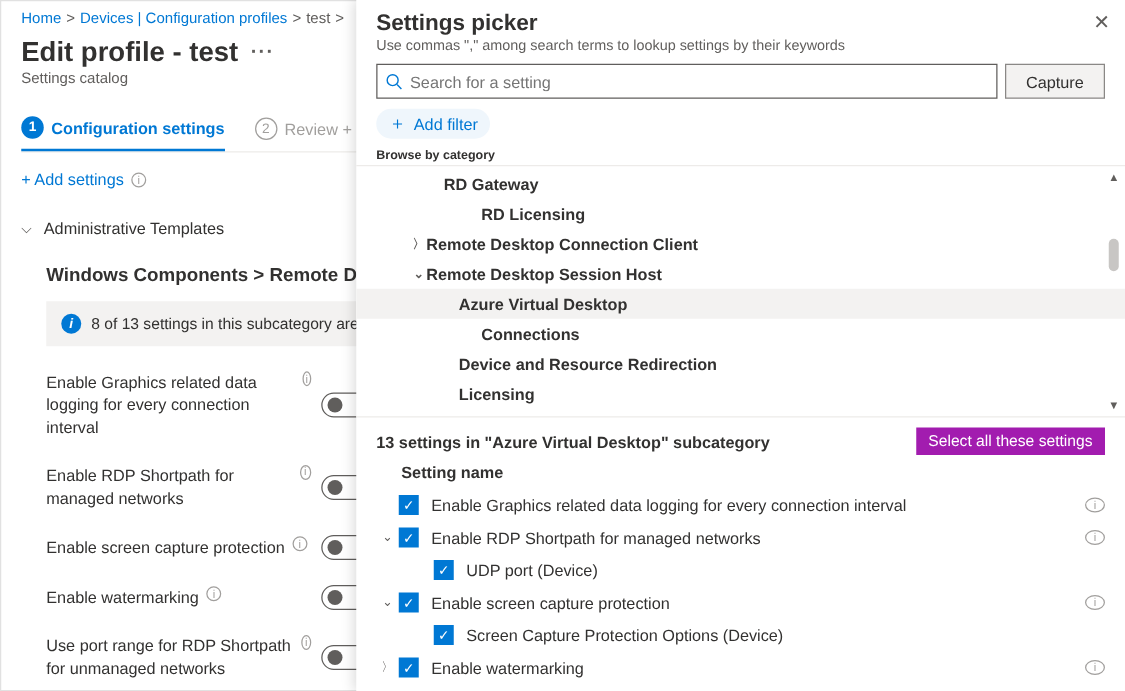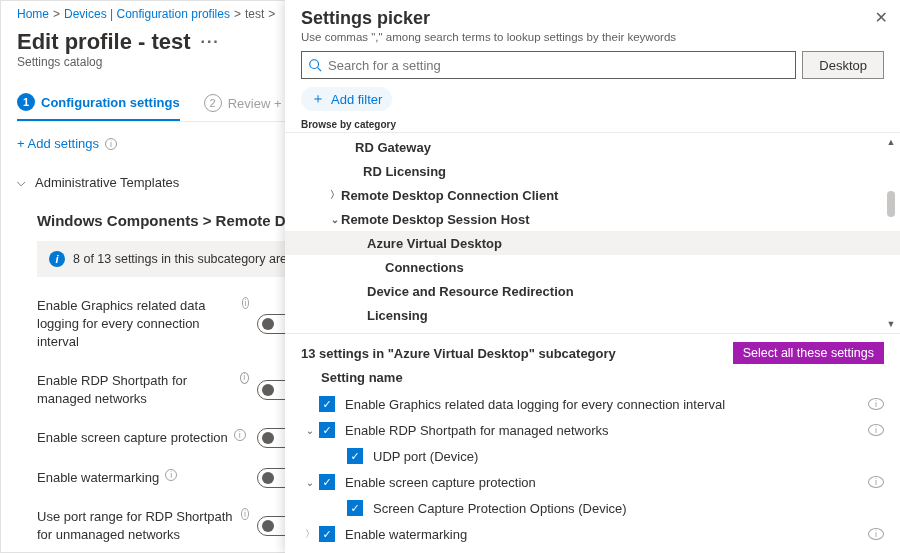--- a/index.html
+++ b/index.html
@@ -170,35 +170,35 @@
     <div class="panel-sub">Use commas "," among search terms to lookup settings by their keywords</div>
     <div class="close-x">✕</div>
     <div class="search-row">
       <div class="search-box">
         <svg class="svg-search" viewBox="0 0 16 16">
             <circle cx="7" cy="7" r="5" fill="none" stroke="#0078d4" stroke-width="1.3"></circle>
             <line x1="11" y1="11" x2="15" y2="15" stroke="#0078d4" stroke-width="1.3"></line>
           </svg>
         <input placeholder="Search for a setting" style="">
       </div>
-      <button class="search-btn">Desktop</button>
+      <button class="search-btn">Capture</button>
     </div>
     <div class="add-filter-pill">
       <span class="plus">＋</span>
       <span>Add filter</span>
     </div>
   </div>
 
   <div class="browse-label">Browse by category</div>
   <div class="tree">
     <div class="tree-scroll">
       <div class="tree-item" style="padding-left:70px;">
           <span>RD Gateway</span>
         </div>
-      <div class="tree-item" style="padding-left:78px;">
+      <div class="tree-item" style="padding-left:100px;">
           <span>RD Licensing</span>
         </div>
       <div class="tree-item" style="padding-left:44px;">
           <span class="chevron">〉</span>
           <span>Remote Desktop Connection Client</span>
         </div>
       <div class="tree-item" style="padding-left:44px;">
           <span class="chevron">⌄</span>
           <span>Remote Desktop Session Host</span>
         </div>

